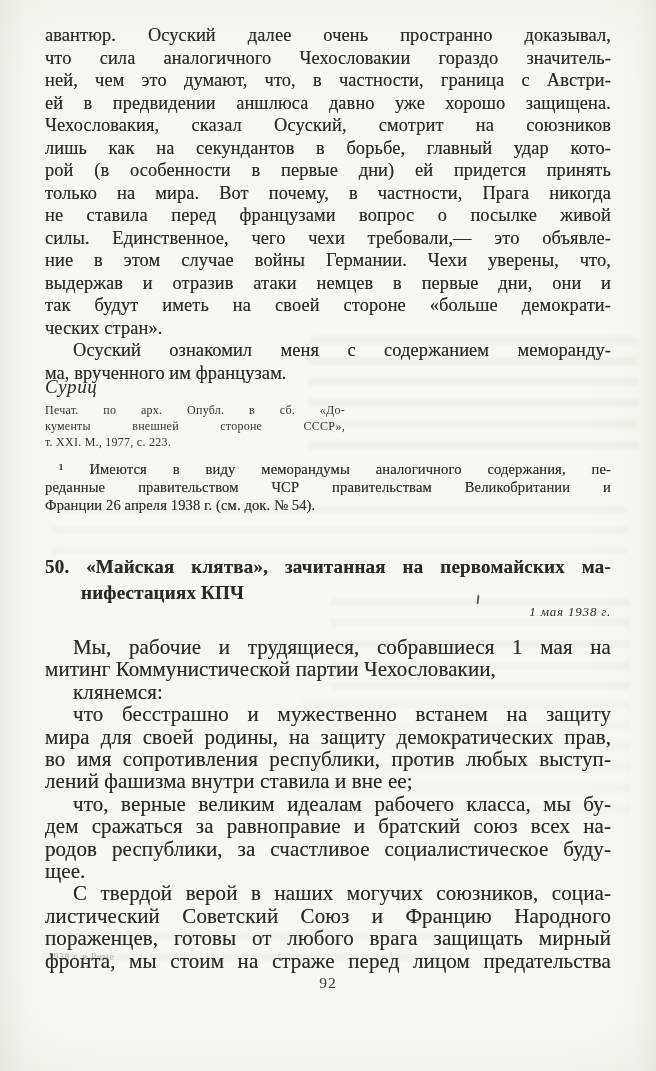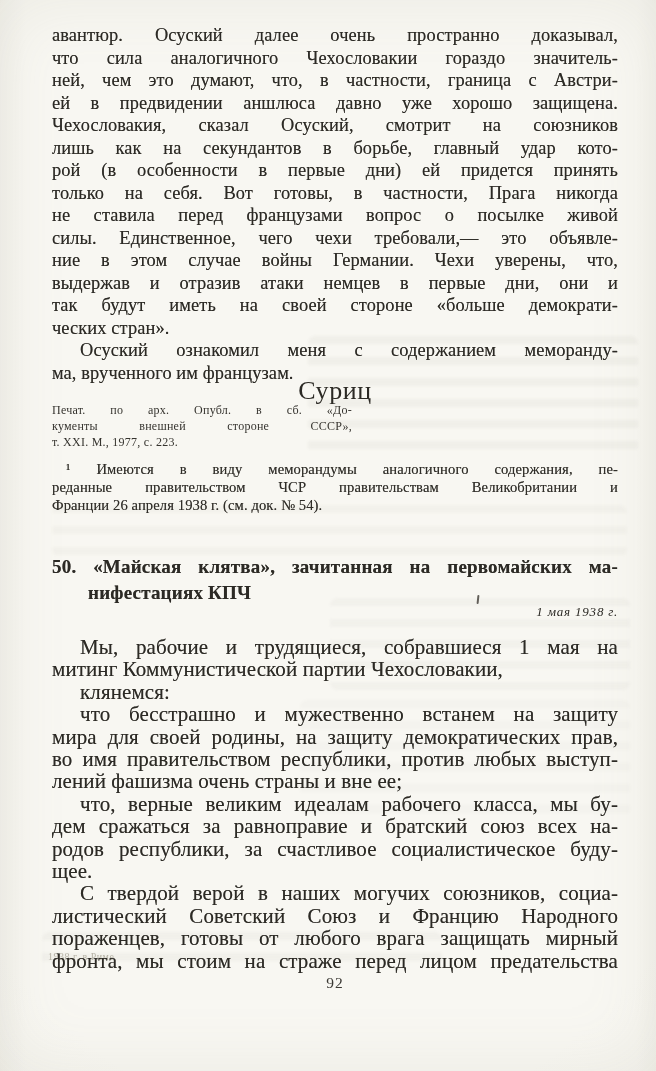--- a/index.html
+++ b/index.html
@@ -7,31 +7,31 @@
   .scan-page {
     position:relative; width:656px; height:1071px; margin:0 auto;
     background:#f8f7f2;
     background-image:
       radial-gradient(ellipse 120% 100% at 50% 45%, rgba(255,255,255,0) 60%, rgba(168,162,146,0.10) 100%),
       linear-gradient(90deg, rgba(170,164,148,0.07) 0%, rgba(170,164,148,0) 4%, rgba(170,164,148,0) 97%, rgba(170,164,148,0.06) 100%);
     box-shadow: inset 0 0 70px rgba(150,144,126,0.12);
     overflow:hidden;
     color:#2c2a25;
   }
-  .block { position:absolute; left:52px; width:566px; }
+  .block { position:absolute; left:45px; width:566px; }
   .tline { text-align:justify; text-align-last:justify; text-justify:inter-word; white-space:normal; }
   .tline.last { text-align-last:left; }
   .tline.indent { text-indent:28px; }
 
   .para { font-size:18.4px; line-height:22.5px; letter-spacing:0.1px;
           text-shadow:0 0 0.5px rgba(44,42,37,0.55); }
   .body-col .tline { line-height:22.4px; }
   .body-col { font-size:21px; letter-spacing:0.1px; text-shadow:0 0 0.5px rgba(44,42,37,0.55); }
 
-  .signature { font-size:26px; text-align:center; padding-right:12px;
+  .signature { font-style:italic; font-size:19px; text-align:left; padding-right:12px;
                letter-spacing:0.6px; }
   .source-note { width:300px; font-size:12px; line-height:16.2px; color:#35332e;
                  letter-spacing:0.25px;font-family:Liberation Serif, serif; }
   .source-note .tline { text-align-last:justify; }
   .source-note .tline.last { text-align-last:left; }
   .footnote { font-size:14.6px; line-height:18.2px; color:#302e29; }
   .footnote .indent { text-indent:14px; }
 
   .heading { font-weight:bold; font-size:19px; line-height:25.5px; letter-spacing:0.2px;
              text-shadow:0 0 0.6px rgba(40,38,33,0.6); }
@@ -65,21 +65,21 @@
   <div class="ghost-text" style="left:48px; top:951px;">1938 г. в Риме</div>
 
   <div class="block para" style="top:24px;">
       <div class="tline">авантюр. Осуский далее очень пространно доказывал,</div>
       <div class="tline">что сила аналогичного Чехословакии гораздо значитель-</div>
       <div class="tline">ней, чем это думают, что, в частности, граница с Австри-</div>
       <div class="tline">ей в предвидении аншлюса давно уже хорошо защищена.</div>
       <div class="tline">Чехословакия, сказал Осуский, смотрит на союзников</div>
       <div class="tline">лишь как на секундантов в борьбе, главный удар кото-</div>
       <div class="tline">рой (в особенности в первые дни) ей придется принять</div>
-      <div class="tline">только на себя. Вот готовы, в частности, Прага никогда</div>
+      <div class="tline">только на мира. Вот почему, в частности, Прага никогда</div>
       <div class="tline">не ставила перед французами вопрос о посылке живой</div>
       <div class="tline">силы. Единственное, чего чехи требовали,— это объявле-</div>
       <div class="tline">ние в этом случае войны Германии. Чехи уверены, что,</div>
       <div class="tline">выдержав и отразив атаки немцев в первые дни, они и</div>
       <div class="tline">так будут иметь на своей стороне «больше демократи-</div>
       <div class="tline last">ческих стран».</div>
     </div>
 
   <div class="block para" style="top:339px;">
       <div class="tline indent">Осуский ознакомил меня с содержанием меморанду-</div>
@@ -111,22 +111,22 @@
 
   <div class="block body-col" style="top:636px;">
     <div class="doc-paragraph">
         <div class="tline indent">Мы, рабочие и трудящиеся, собравшиеся 1 мая на</div>
         <div class="tline last">митинг Коммунистической партии Чехословакии,</div>
         <div class="tline indent last">клянемся:</div>
       </div>
     <div class="doc-paragraph">
         <div class="tline indent">что бесстрашно и мужественно встанем на защиту</div>
         <div class="tline">мира для своей родины, на защиту демократических прав,</div>
-        <div class="tline">во имя правительством республики, против любых выступ-</div>
-        <div class="tline last">лений фашизма очень страны и вне ее;</div>
+        <div class="tline">во имя сопротивления республики, против любых выступ-</div>
+        <div class="tline last">лений фашизма внутри ставила и вне ее;</div>
       </div>
     <div class="doc-paragraph">
         <div class="tline indent">что, верные великим идеалам рабочего класса, мы бу-</div>
         <div class="tline">дем сражаться за равноправие и братский союз всех на-</div>
         <div class="tline">родов республики, за счастливое социалистическое буду-</div>
         <div class="tline last">щее.</div>
       </div>
     <div class="doc-paragraph">
         <div class="tline indent">С твердой верой в наших могучих союзников, социа-</div>
         <div class="tline">листический Советский Союз и Францию Народного</div>

